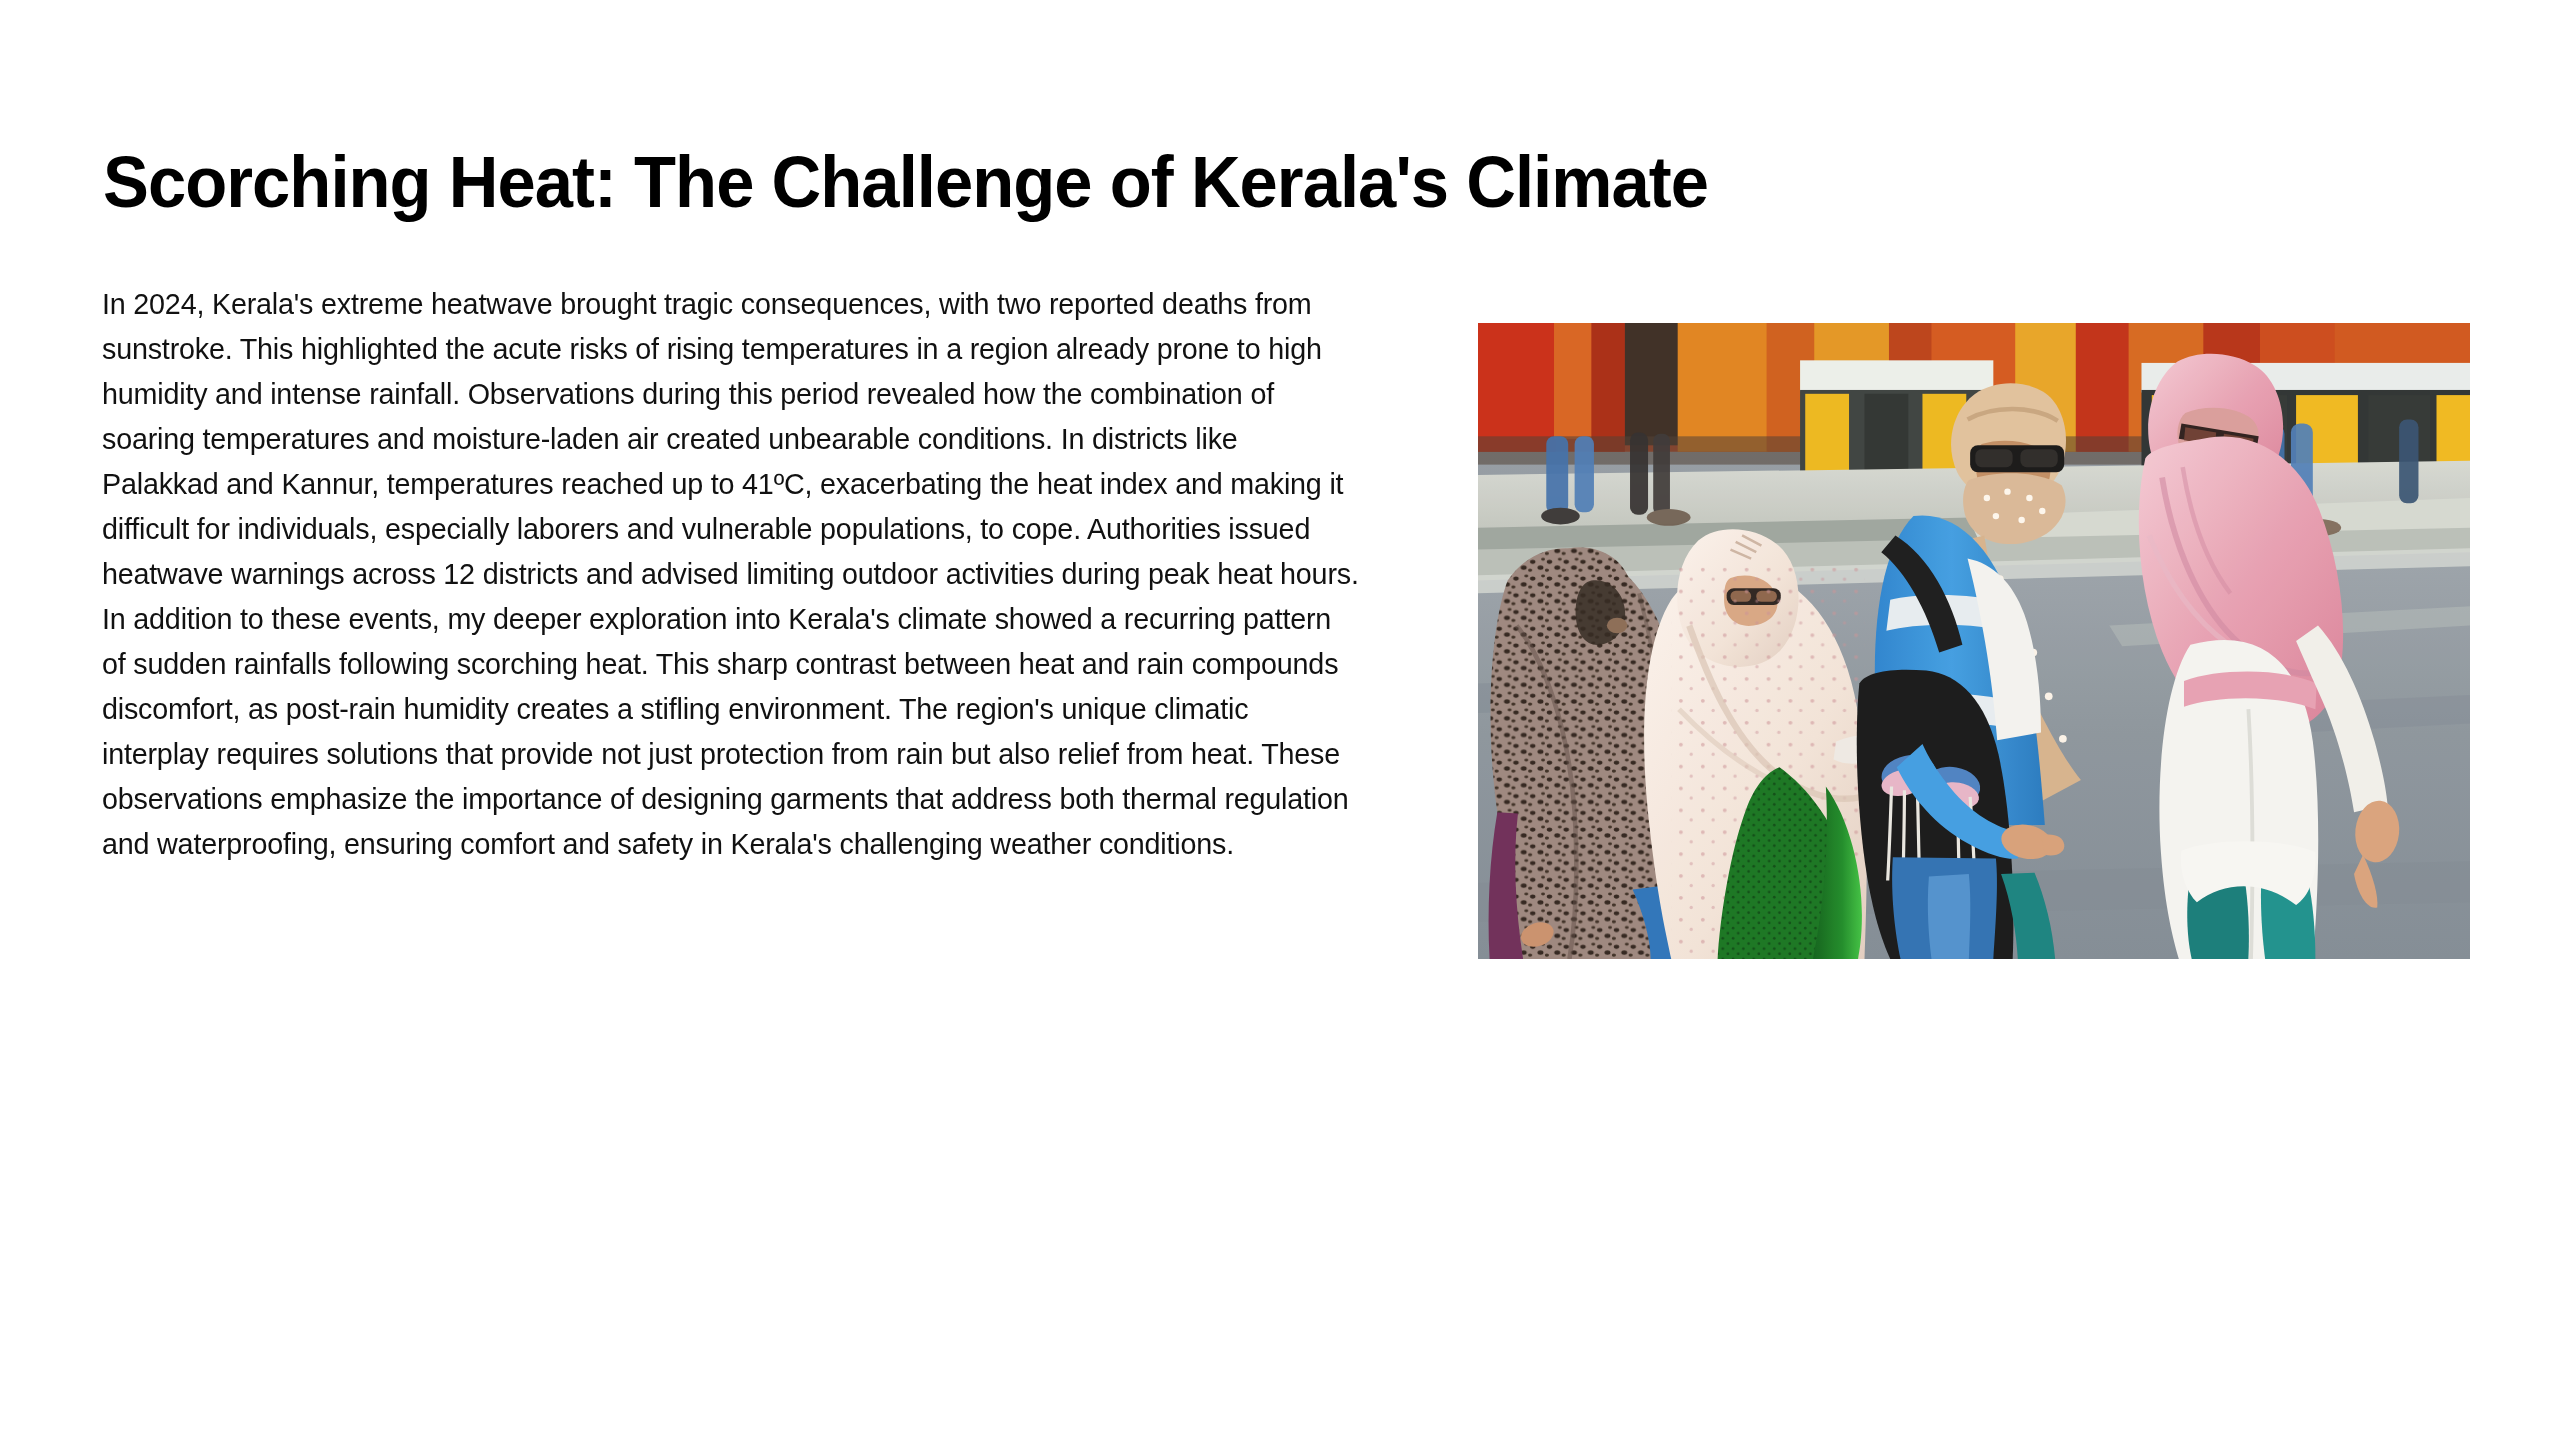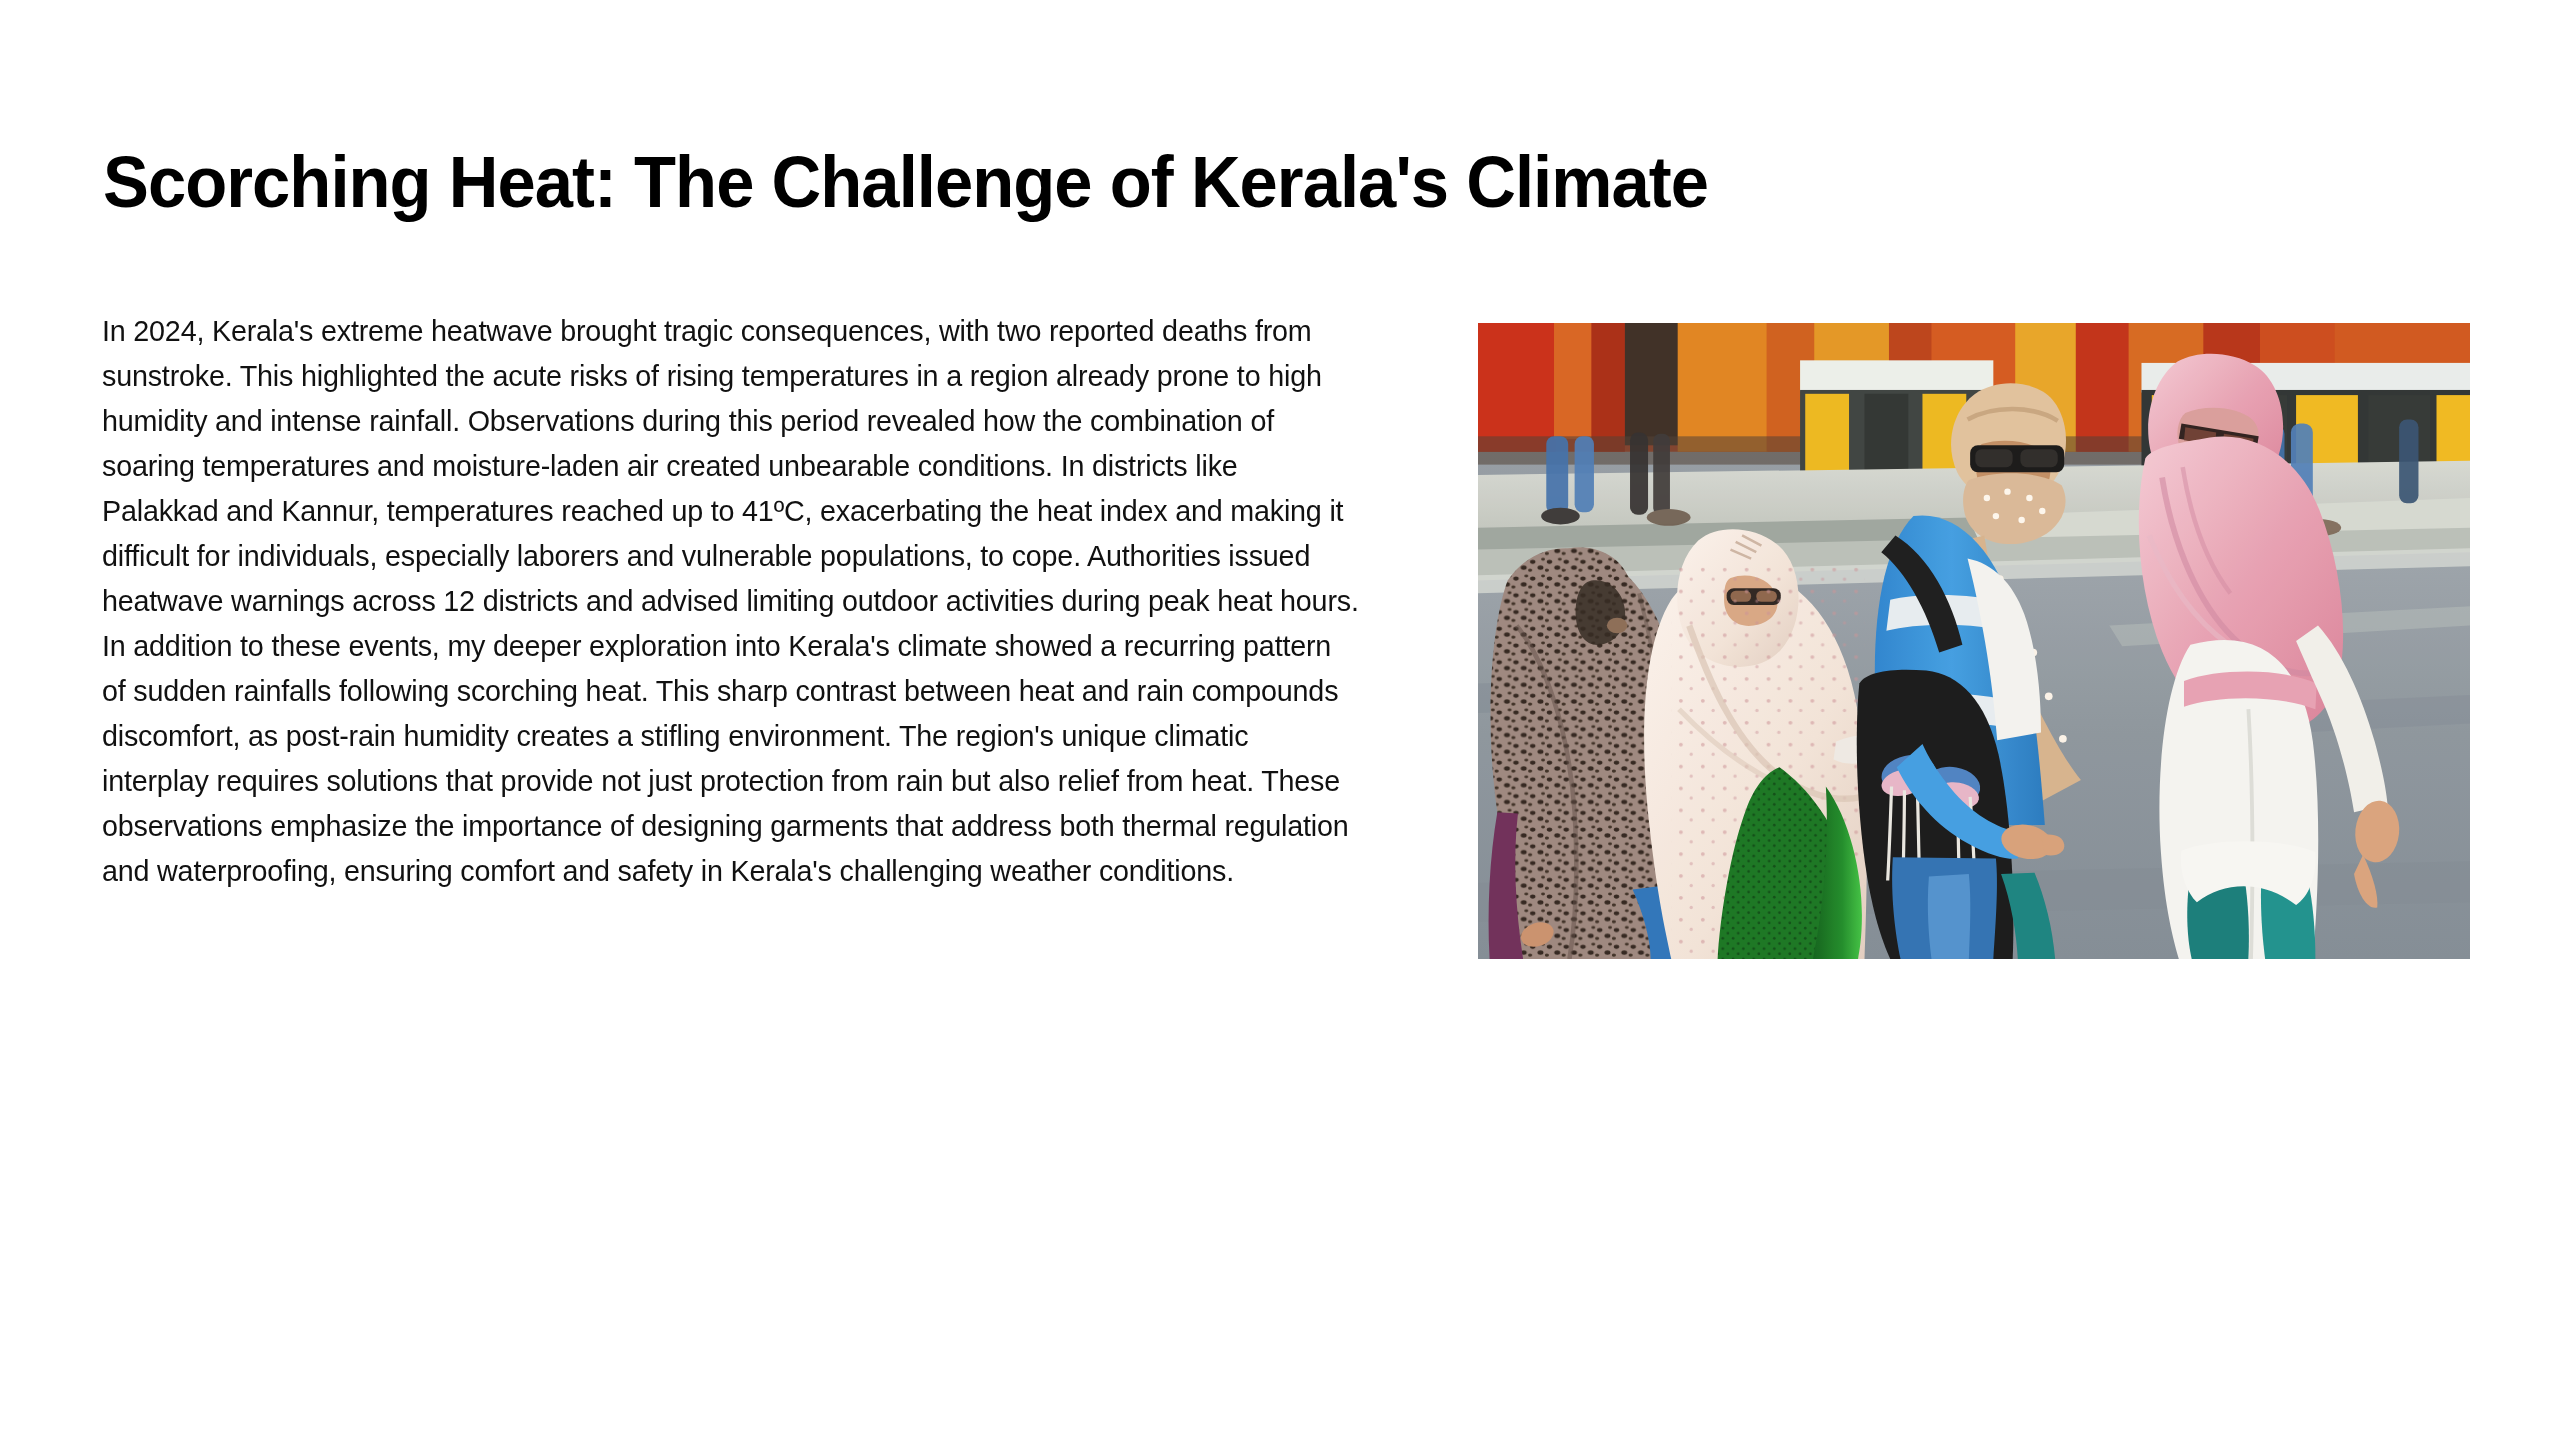--- a/index.html
+++ b/index.html
@@ -39,21 +39,20 @@
     transform: scaleX(0.955);
     transform-origin: left center;
   }
 
   
   .body-column {
     position: absolute;
     left: 102px;
     top: 282px;
     width: 1272px;
-    margin-top: 27px;
   }
 
   .body-paragraph {
     margin: 0;
     font-family: "Liberation Sans", sans-serif;
     font-weight: 400;
     font-size: 29px;
     line-height: 45px;
     letter-spacing: -0.2px;
     color: #111111;

